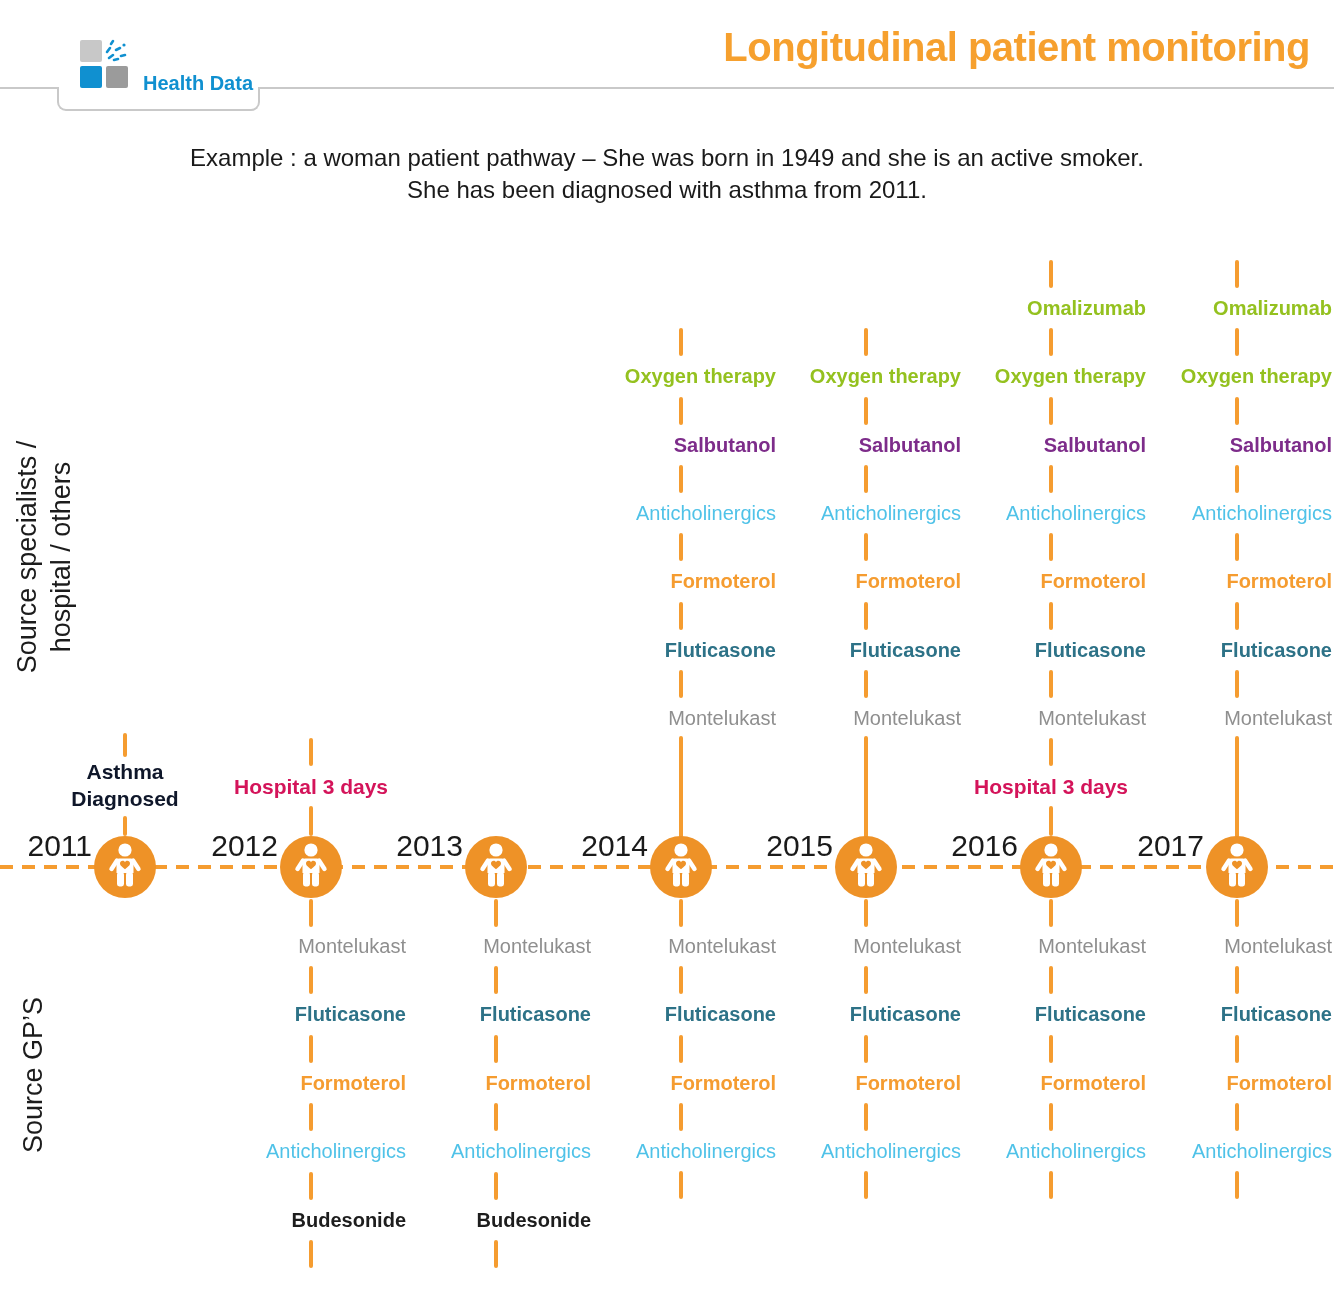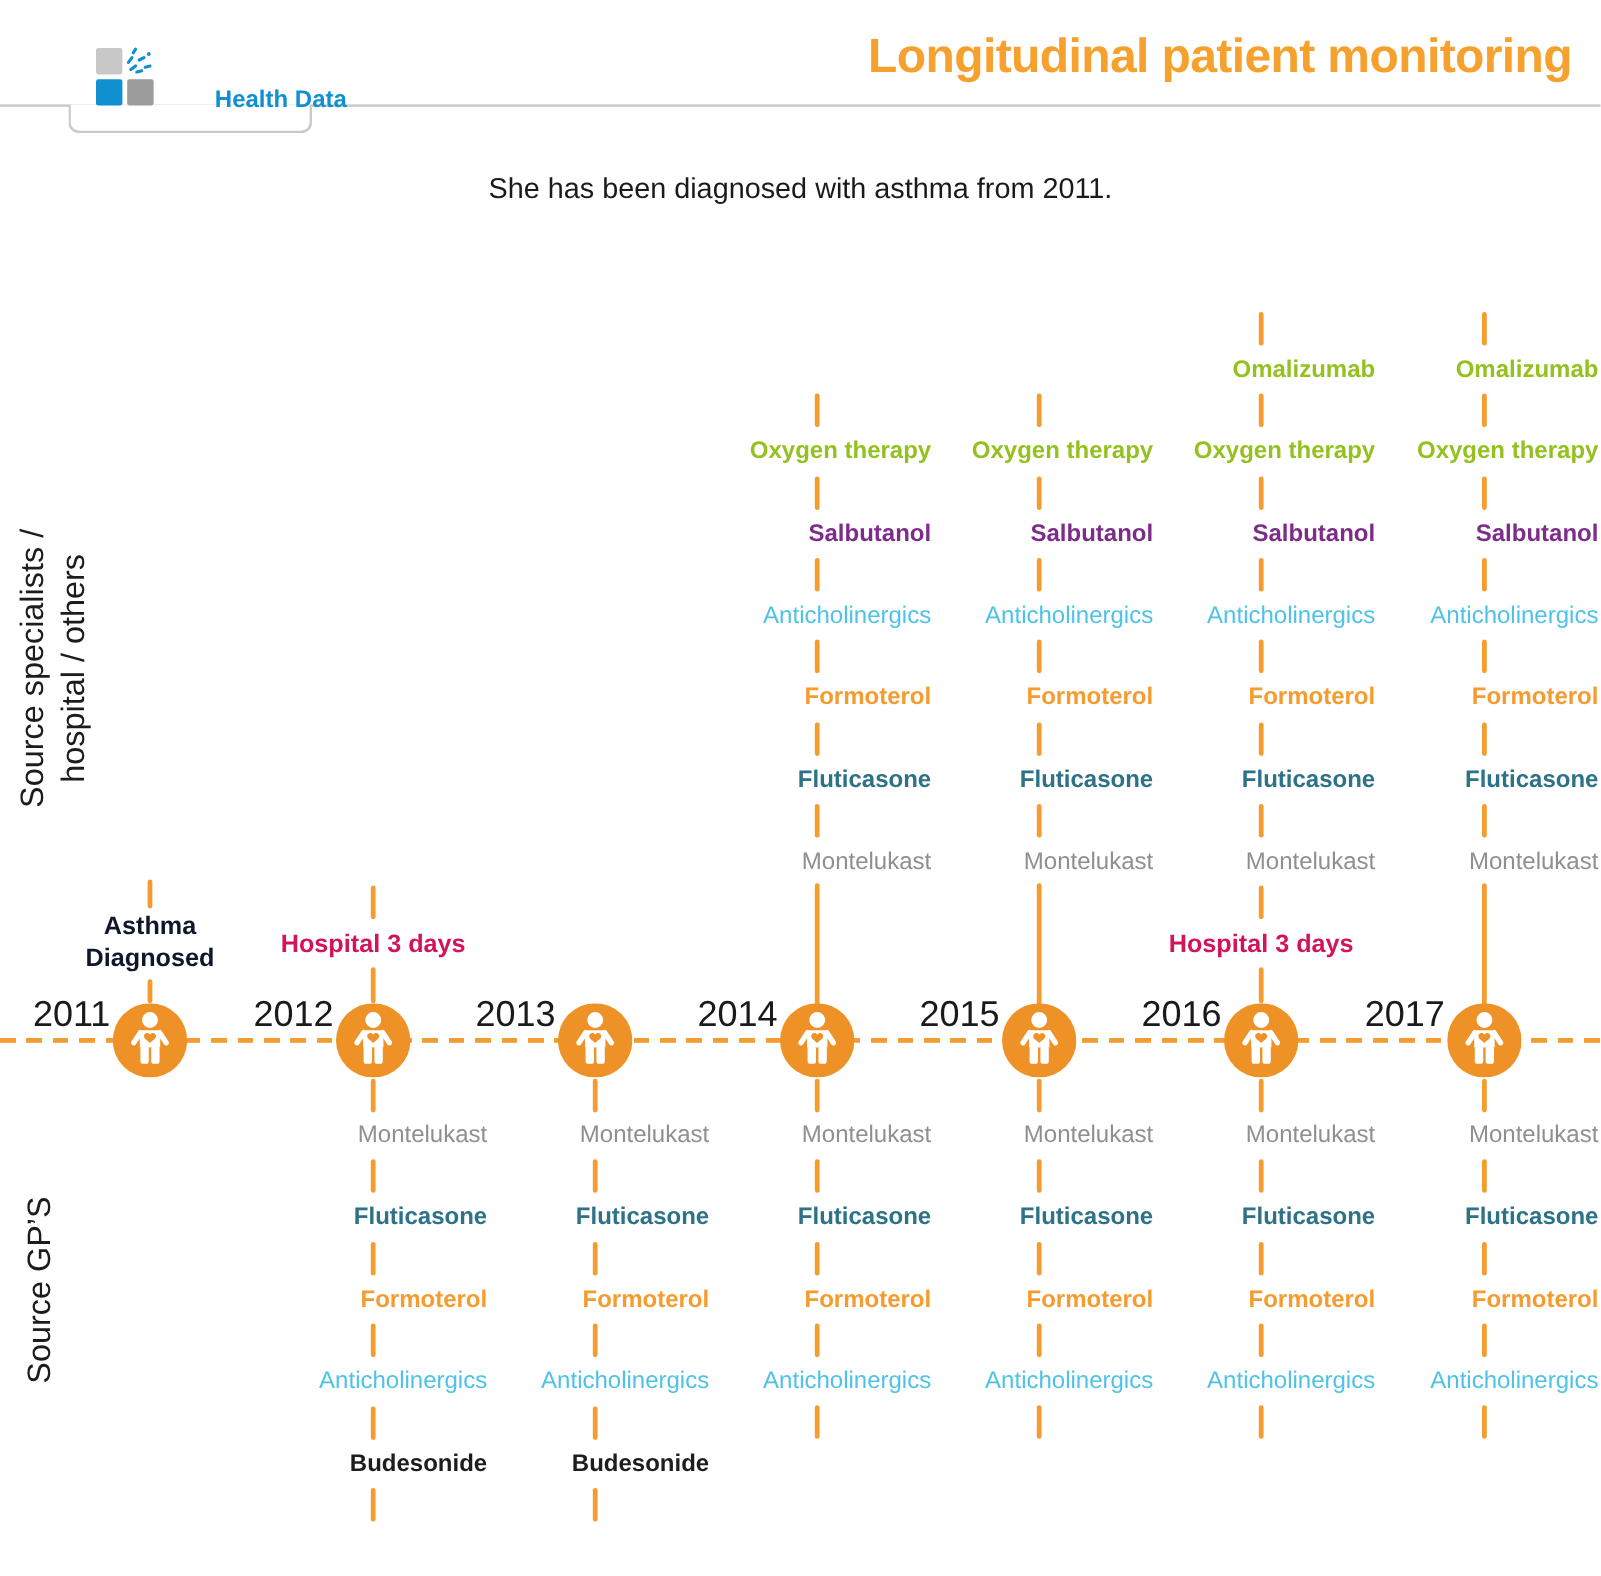--- a/index.html
+++ b/index.html
@@ -5,21 +5,21 @@
   html,body{margin:0;padding:0;background:#fff;}
   .page{position:relative;width:1334px;height:1313px;background:#fff;overflow:hidden;
         font-family:"Liberation Sans",sans-serif;color:#1a1a1a;}
   
   .hline{position:absolute;left:0;top:87px;width:1334px;height:2px;background:#C9C9C9;}
   .notch{position:absolute;left:57px;top:87px;width:199px;height:22px;background:#fff;
          border:2px solid #C9C9C9;border-top:none;border-radius:0 0 9px 9px;}
   .logo-squares{position:absolute;left:80px;top:36px;}
   .brand{position:absolute;left:140px;top:24px;font-size:44px;font-weight:600;color:#3A3A3A;
          letter-spacing:-1px;line-height:50px;}
-  .brand-sub{position:absolute;left:143px;top:72px;font-size:20px;font-weight:600;color:#1090D0;margin-left:36px;}
+  .brand-sub{position:absolute;left:143px;top:72px;font-size:20px;font-weight:600;color:#1090D0;}
   .main-title{position:absolute;right:24px;top:25px;font-size:40px;font-weight:600;color:#F6A02E;
               letter-spacing:-0.5px;}
   
   .subtitle{position:absolute;left:0;top:142px;width:1334px;text-align:center;font-size:24px;
             line-height:32px;color:#1a1a1a;}
   .subtitle .b2{font-weight:400;}
   
   .axis-top{position:absolute;left:44px;top:557px;transform:translate(-50%,-50%) rotate(-90deg);
             white-space:nowrap;text-align:center;font-size:27px;line-height:34px;color:#1c1c1c;}
   .axis-bottom{position:absolute;left:33px;top:1075px;transform:translate(-50%,-50%) rotate(-90deg);
@@ -54,20 +54,21 @@
       <line x1="31" y1="8" x2="33" y2="5"></line>
       <line x1="36" y1="14" x2="40" y2="12"></line>
       <line x1="41" y1="20" x2="45" y2="19"></line>
     </g>
     <circle cx="44" cy="9" r="1.6" fill="#1090D0"></circle>
   </svg>
   <div class="brand-sub">Health Data</div>
   <div class="main-title">Longitudinal patient monitoring</div>
 
   <div class="subtitle">
+    <div>Example : a woman patient pathway – She was born in 1949 and she is an active smoker.</div>
     <div class="b2">She has been diagnosed with asthma from 2011.</div>
   </div>
 
   <div class="axis-top">
     <div>Source specialists /</div>
     <div>hospital / others</div>
   </div>
   <div class="axis-bottom">Source GP’S</div>
 
   <div class="hdash"></div>

